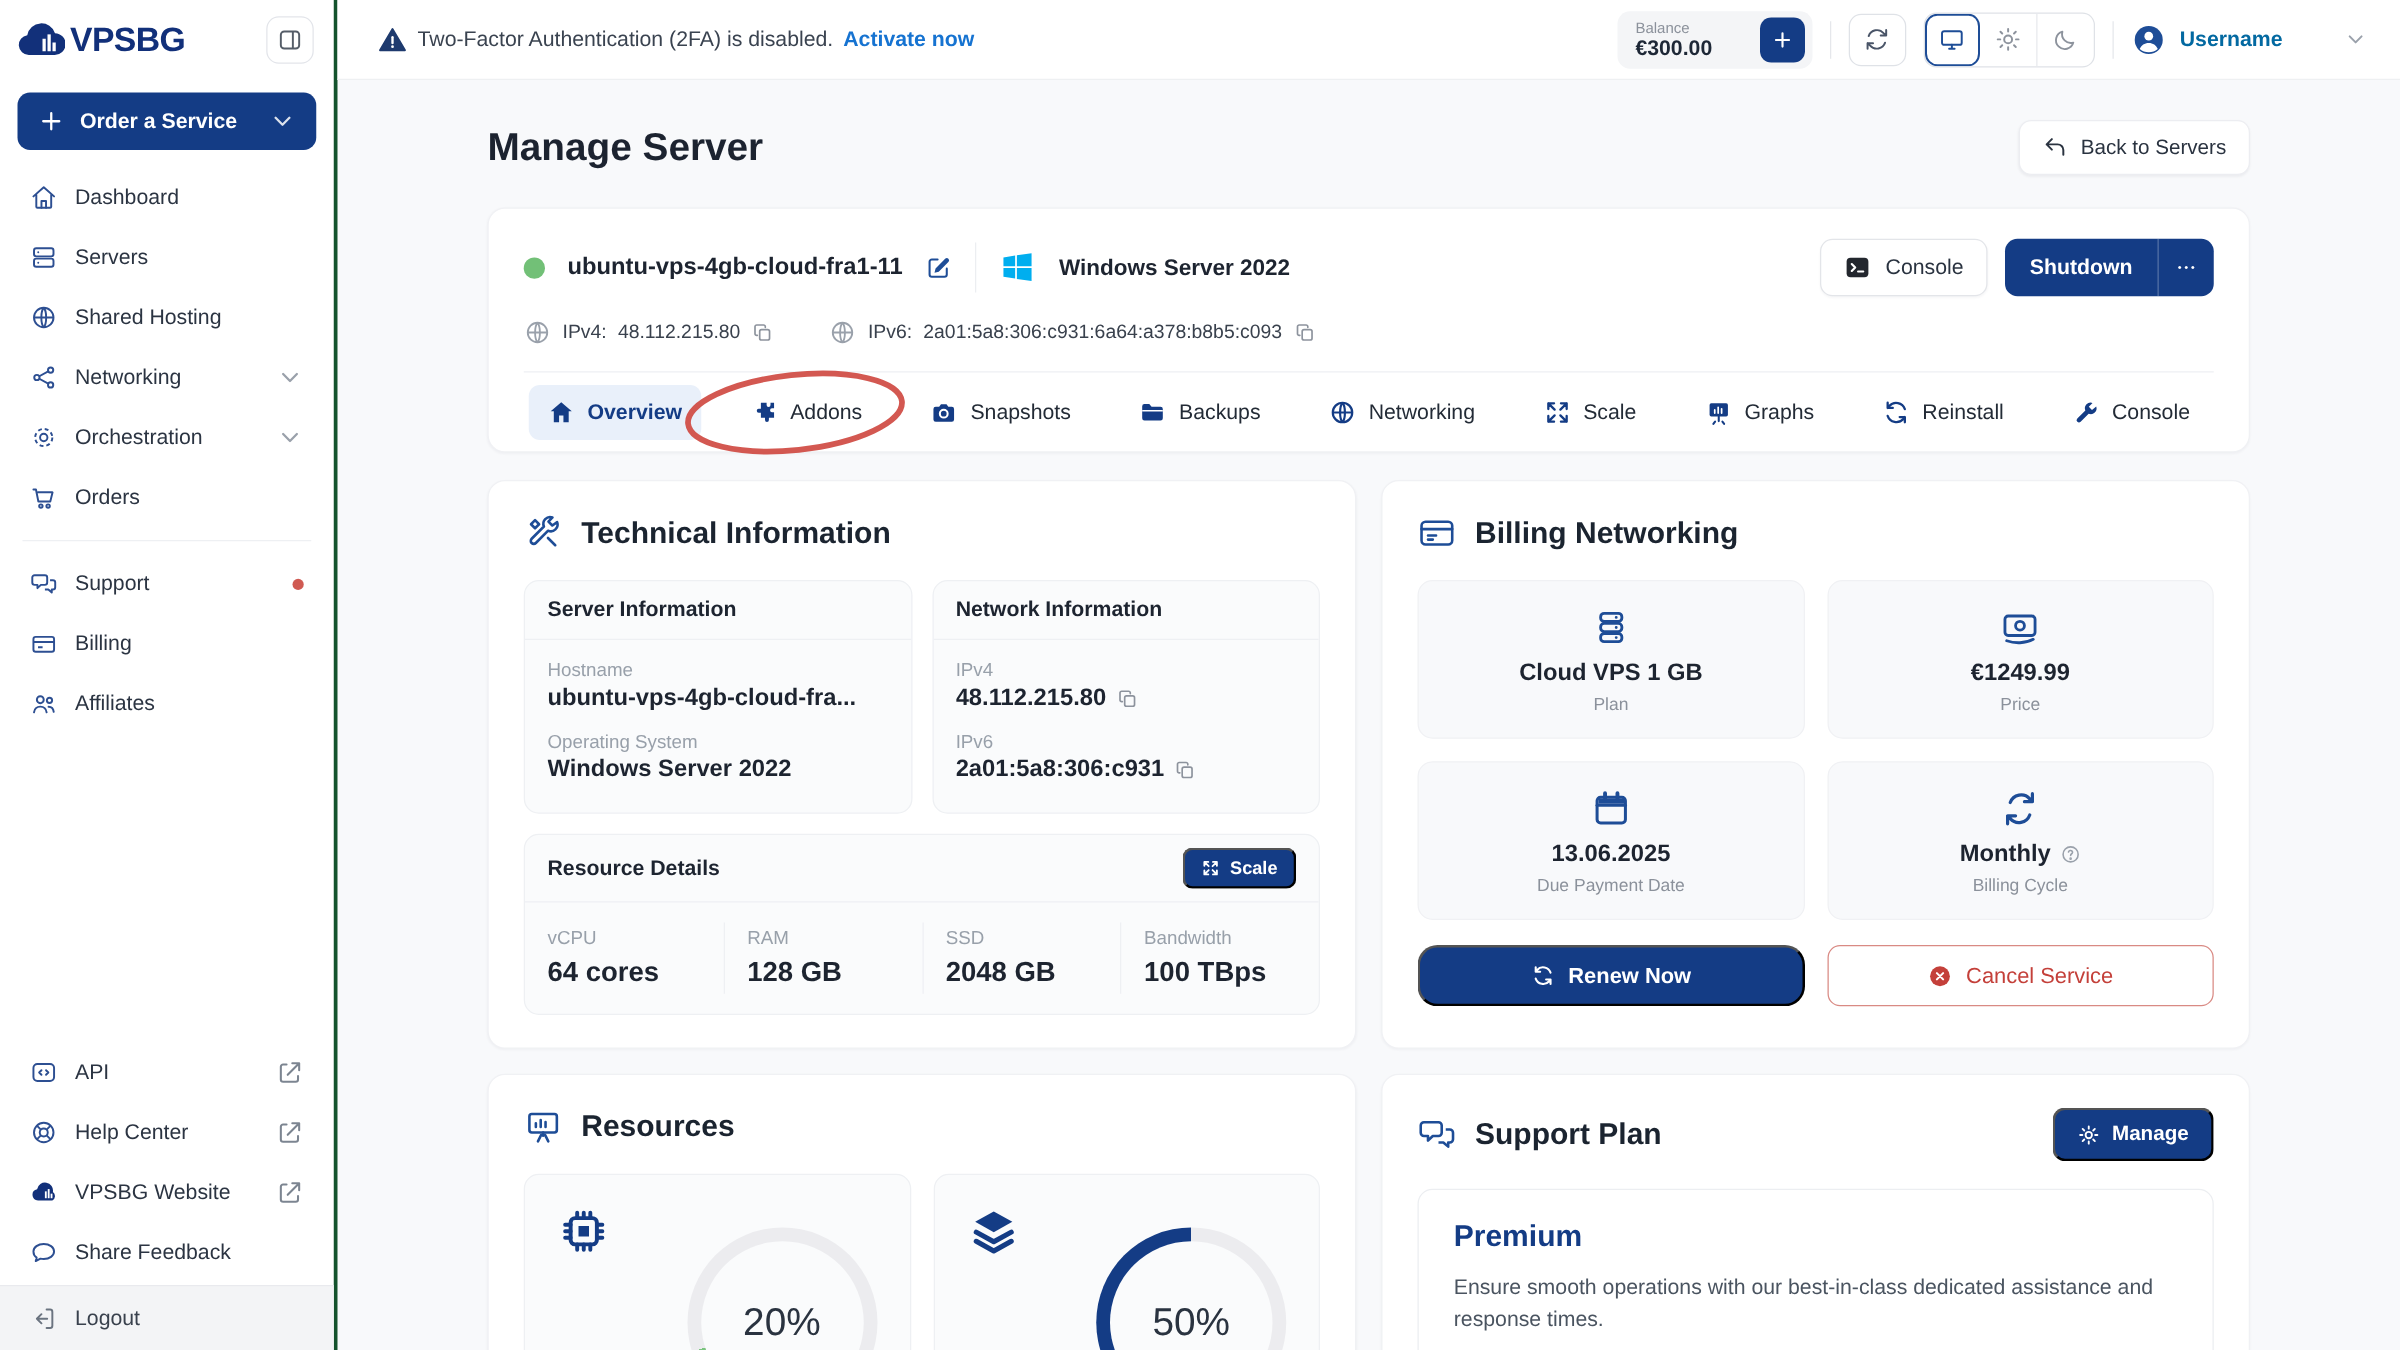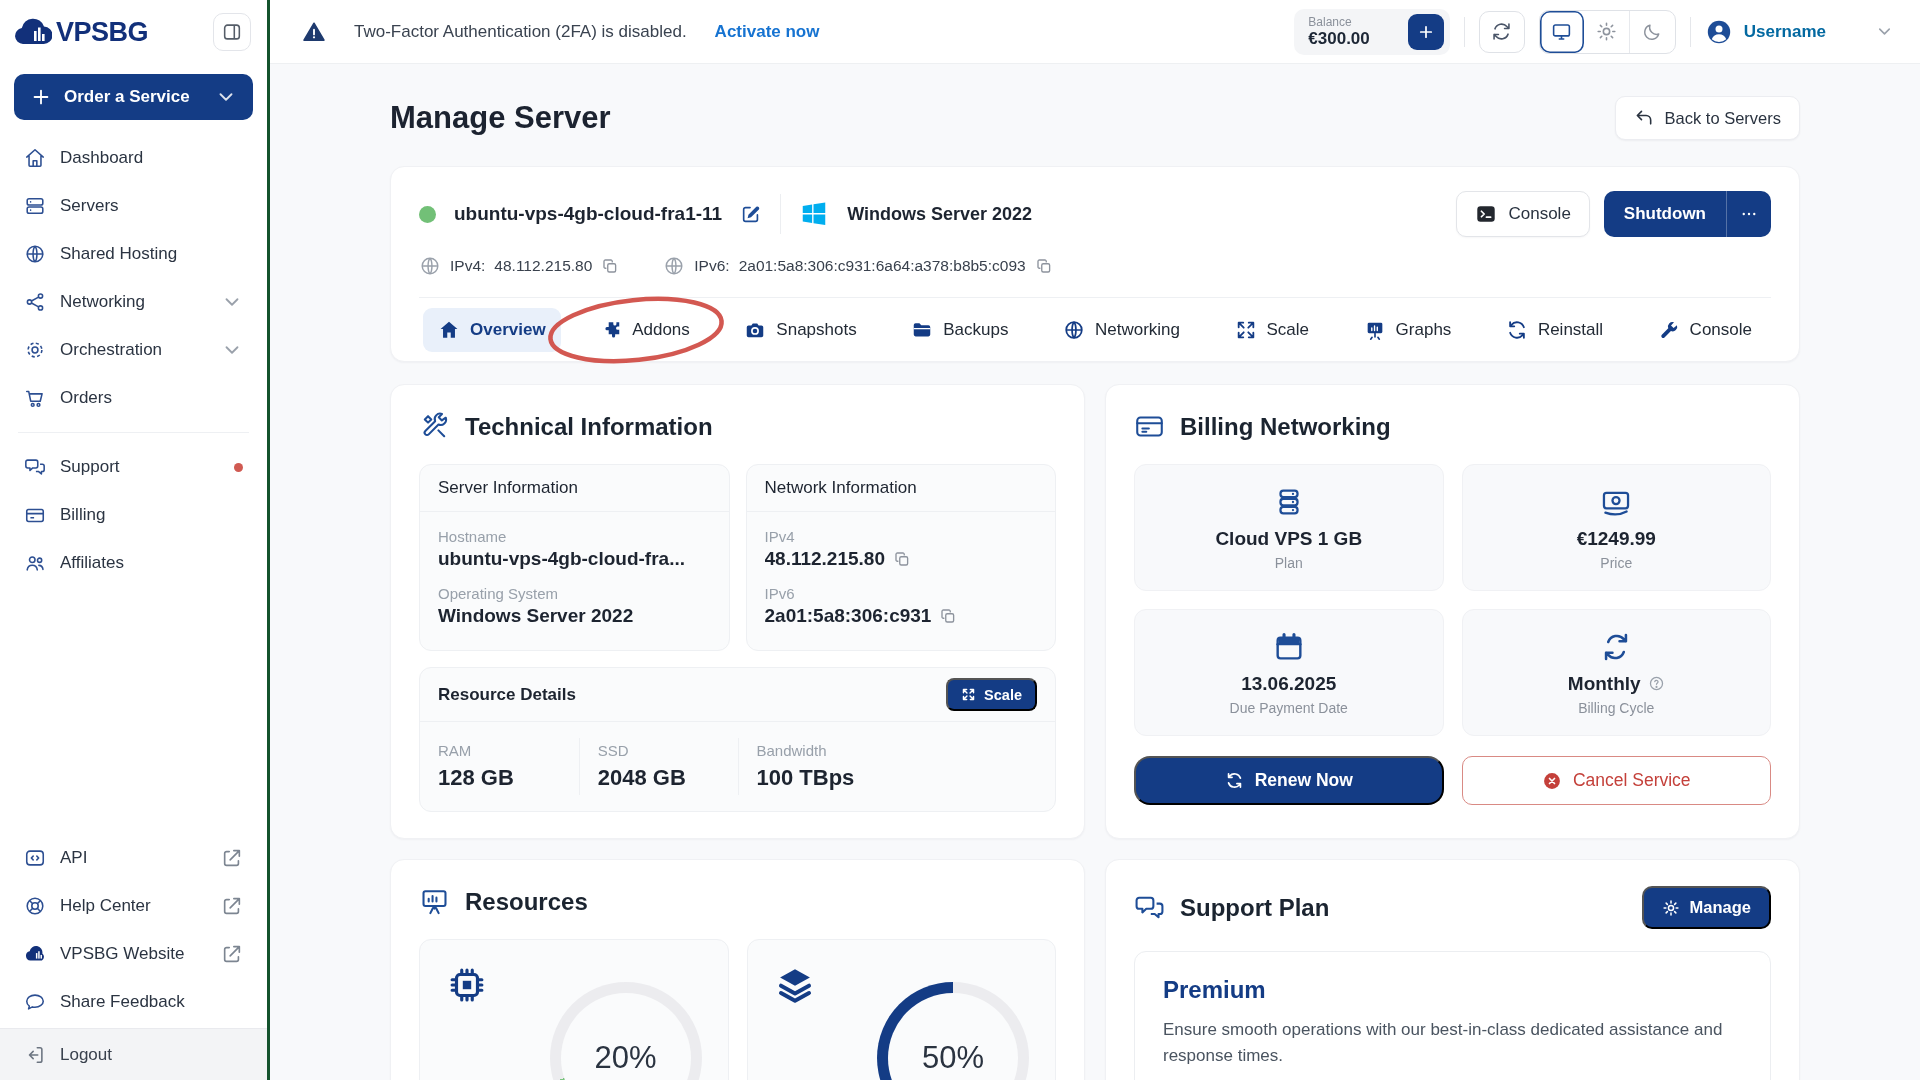--- a/index.html
+++ b/index.html
@@ -24,21 +24,21 @@
   .nav-item .ext{margin-left:auto;color:#7c8591;}
   .red-dot{margin-left:auto;width:9px;height:9px;border-radius:50%;background:#d05a52;}
   .nav-div{height:1px;background:#eef0f3;margin:10px 4px;}
   .nav-bottom{margin-top:auto;}
   .logout-row{height:52px;background:#f3f4f6;border-top:1px solid #e9eaee;display:flex;align-items:center;gap:14px;padding:0 24px;font-size:17px;color:#39414d;cursor:pointer;}
   .logout-row .nico{color:#6b7480;}
 
   
   .main{flex:1;display:flex;flex-direction:column;min-width:0;}
   .topbar{height:64px;background:#fff;border-bottom:1px solid #eef0f2;display:flex;align-items:center;padding:0 26px 0 32px;gap:14px;}
-  .warn{display:flex;align-items:center;gap:28px;font-size:17px;color:#3a4350;}
+  .warn{display:flex;align-items:center;gap:8px;font-size:17px;color:#3a4350;}
   .warn a{color:#1673d1;font-weight:600;text-decoration:none;cursor:pointer;}
   .top-right{margin-left:auto;display:flex;align-items:center;gap:14px;}
   .balance-box{background:#f4f5f7;border-radius:10px;padding:5px 6px 5px 14px;display:flex;align-items:center;gap:38px;}
   .balance-label{font-size:12px;color:#8b919b;}
   .balance-value{font-size:17px;font-weight:700;color:#1d2736;}
   .plus-btn{width:36px;height:36px;background:#143c85;border-radius:9px;display:flex;align-items:center;justify-content:center;color:#fff;cursor:pointer;}
   .tdiv{width:1px;height:30px;background:#e5e7eb;}
   .icon-btn{width:46px;height:42px;border:1px solid #dfe2e7;border-radius:10px;background:#fff;display:flex;align-items:center;justify-content:center;color:#4a5568;cursor:pointer;}
   .segmented{display:flex;border:1px solid #dfe2e7;border-radius:10px;background:#fff;}
   .seg{width:45px;height:42px;display:flex;align-items:center;justify-content:center;color:#8d939d;cursor:pointer;border-right:1px solid #e7e9ed;}
@@ -78,21 +78,21 @@
 
   .grid{display:grid;grid-template-columns:1fr 1fr;gap:20px;margin-top:22px;}
   .card{background:#fff;border:1px solid #f0f1f4;border-radius:14px;box-shadow:0 1px 2px rgba(16,24,40,.04);padding:26px 28px;}
   .card-title-row{display:flex;align-items:center;justify-content:space-between;}
   .card-title{display:flex;align-items:center;gap:15px;font-size:24px;font-weight:700;color:#1b2430;}
   .card-title .cico{color:#1e4d97;width:31px;height:31px;}
 
   
   .subcards{display:grid;grid-template-columns:1fr 1fr;gap:16px;margin-top:22px;}
   .subcard{background:#fafbfc;border:1px solid #eef0f3;border-radius:12px;overflow:hidden;}
-  .subcard-h{padding:13px 18px;border-bottom:1px solid #eef0f3;font-weight:400;font-size:17px;}
+  .subcard-h{padding:13px 18px;border-bottom:1px solid #eef0f3;font-weight:700;font-size:17px;}
   .subcard-b{padding:16px 18px 8px;}
   .flabel{color:#98a0aa;font-size:15px;margin-bottom:3px;}
   .fvalue{font-size:19px;font-weight:700;margin-bottom:15px;white-space:nowrap;overflow:hidden;text-overflow:ellipsis;display:flex;align-items:center;gap:8px;}
   .rd{margin-top:16px;}
   .rd-h{display:flex;align-items:center;justify-content:space-between;padding:10px 18px;border-bottom:1px solid #eef0f3;}
   .rd-title{font-weight:700;font-size:17px;}
   .scale-btn{background:#143c85;color:#fff;border-radius:8px;height:33px;padding:0 13px;display:flex;align-items:center;gap:8px;font-size:14.5px;font-weight:600;cursor:pointer;}
   .rd-grid{display:grid;grid-template-columns:repeat(4,1fr);padding:16px 0;}
   .rd-item{padding:4px 18px;border-left:1px solid #eef0f3;}
   .rd-item:first-child{border-left:none;}
@@ -534,20 +534,24 @@
             <span class="rd-title">Resource Details</span>
             <button class="scale-btn">
               <svg width="15" height="15" viewBox="0 0 24 24" fill="none" stroke="currentColor" stroke-width="2.4" stroke-linecap="round" stroke-linejoin="round">
                   <path d="M4 9V4h5M4 4l5.5 5.5M20 15v5h-5M20 20l-5.5-5.5M20 9V4h-5M20 4l-5.5 5.5M4 15v5h5M4 20l5.5-5.5"></path>
                 </svg>
               <span>Scale</span>
             </button>
           </div>
           <div class="rd-grid">
             <div class="rd-item">
+              <div class="rd-label">vCPU</div>
+              <div class="rd-value">64 cores</div>
+            </div>
+            <div class="rd-item">
               <div class="rd-label">RAM</div>
               <div class="rd-value">128 GB</div>
             </div>
             <div class="rd-item">
               <div class="rd-label">SSD</div>
               <div class="rd-value">2048 GB</div>
             </div>
             <div class="rd-item">
               <div class="rd-label">Bandwidth</div>
               <div class="rd-value">100 TBps</div>

